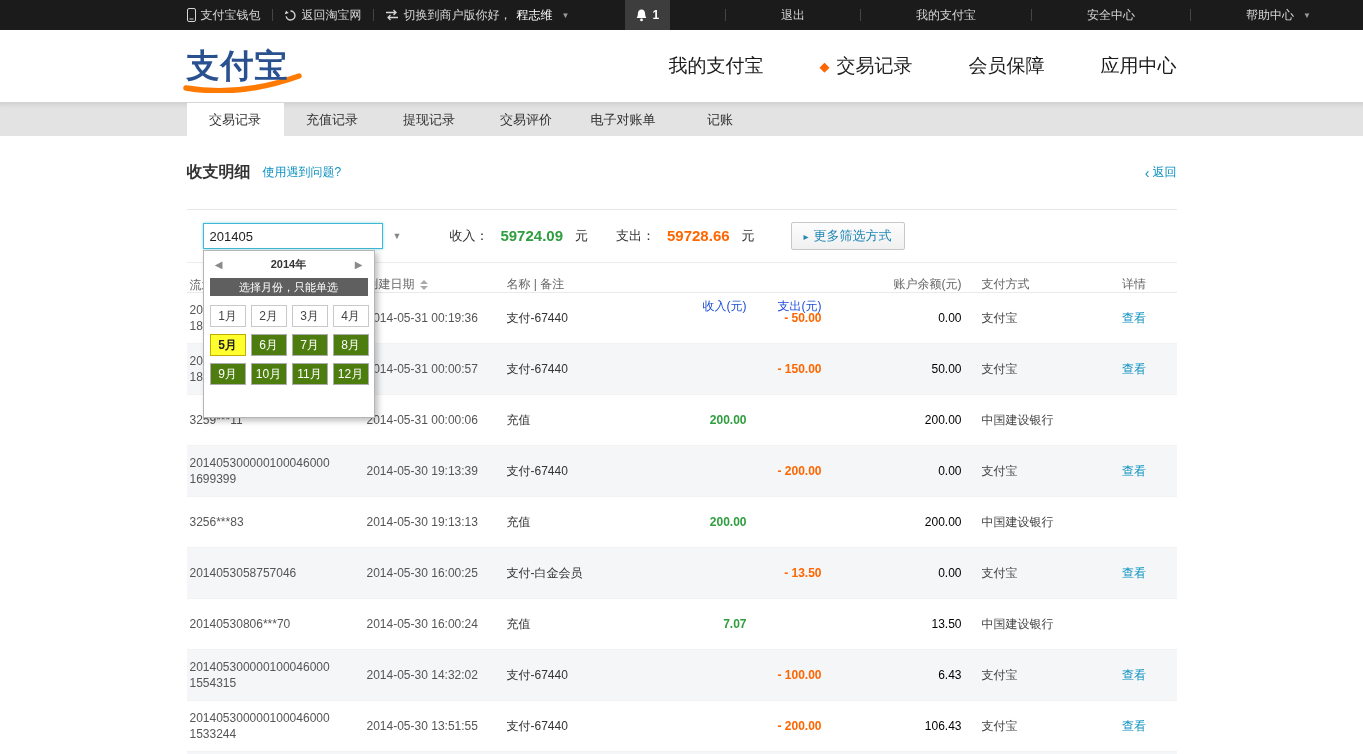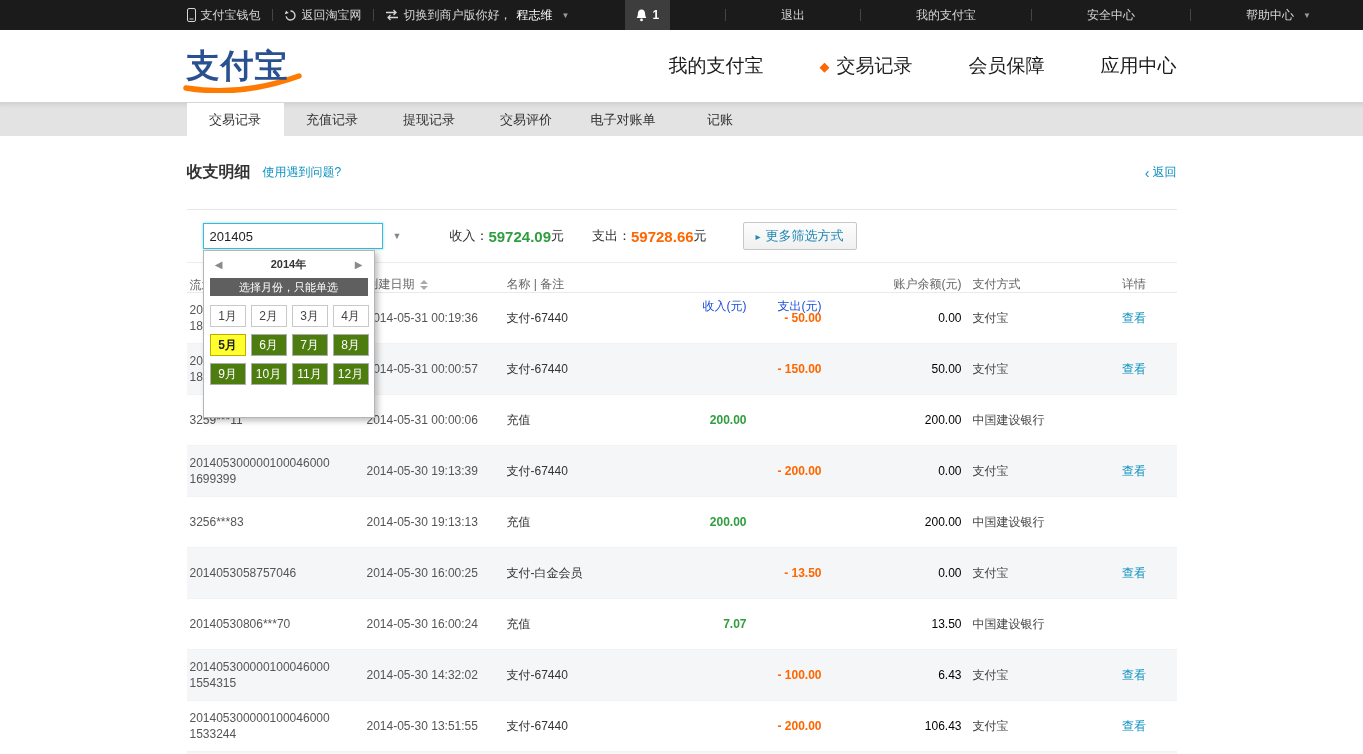--- a/index.html
+++ b/index.html
@@ -48,21 +48,21 @@
 
   
   .content { width:990px; margin:0 auto; position:relative; border-top:1px solid #e7e7e7; }
 
   .filter-row { height:53px; display:flex; align-items:center; padding:0 16px;
     border-bottom:1px solid #ececec; background:#fff; }
   .month-input { width:180px; height:26px; border:1px solid #3db8d5; padding:0 6px;
     font-size:13px; color:#222; outline:none; box-shadow:0 0 3px rgba(61,184,213,.55);
     font-family:inherit; }
   .input-caret { margin-left:10px; font-size:9px; color:#888; cursor:pointer; }
-  .sum-group { display:flex; align-items:flex-end; gap:0; white-space:nowrap; }
+  .sum-group { display:flex; align-items:flex-start; gap:12px; white-space:nowrap; }
   .sum-label { font-size:13px; color:#333; }
   .sum-value { font-size:15px; font-weight:bold; }
   .sum-value.green { color:var(--green,#2f9e3f); }
   .sum-value.orange { color:var(--orange,#ff6600); }
   .sum-unit { font-size:13px; color:#333; }
   .g-income { margin-left:48px; }
   .g-expense { margin-left:28px; }
   .more-btn { margin-left:36px; height:28px; padding:0 12px; border:1px solid #c8c8c8;
     border-radius:2px; background:linear-gradient(#fdfdfd,#f0f0f0); display:flex;
     align-items:center; gap:5px; font-size:13px; color:#1f86b5; cursor:pointer; }
@@ -75,21 +75,21 @@
   .trow { height:51px; font-size:12px; color:#555; border-bottom:1px solid #f2f2f2; background:#fff; }
   .trow.alt { background:#f5f6f7; }
   .trow.partial { height:18px; border-bottom:none; }
   .c { overflow:hidden; white-space:nowrap; }
   .c.serial { padding-left:3px; line-height:16px; white-space:pre-line; }
   .c.date   { }
   .c.name   { color:#333; }
   .c.income { text-align:right; color:var(--green,#2f9e3f); font-weight:bold; }
   .c.expense{ text-align:right; color:var(--orange,#ff6600); font-weight:bold; }
   .c.balance{ text-align:right; color:#000000; }
-  .c.method { padding-left:11px; color:#444; }
+  .c.method { padding-left:20px; color:#444; }
   .c.detail { text-align:center; }
   .thead .c { font-weight:normal; color:#666; }
   .thead .c.income, .thead .c.expense { color:#1d4ed8; font-weight:normal;margin-top:43px; }
   .view-link { color:var(--blue,#0a90c0); cursor:pointer; text-decoration:none; }
 
   .sort { display:inline-flex; flex-direction:column; gap:2px; margin-left:5px;
     vertical-align:middle; }
   .sort i { width:0; height:0; border-left:4px solid transparent;
     border-right:4px solid transparent; display:block; }
   .sort .up { border-bottom:4px solid #aaa; }

